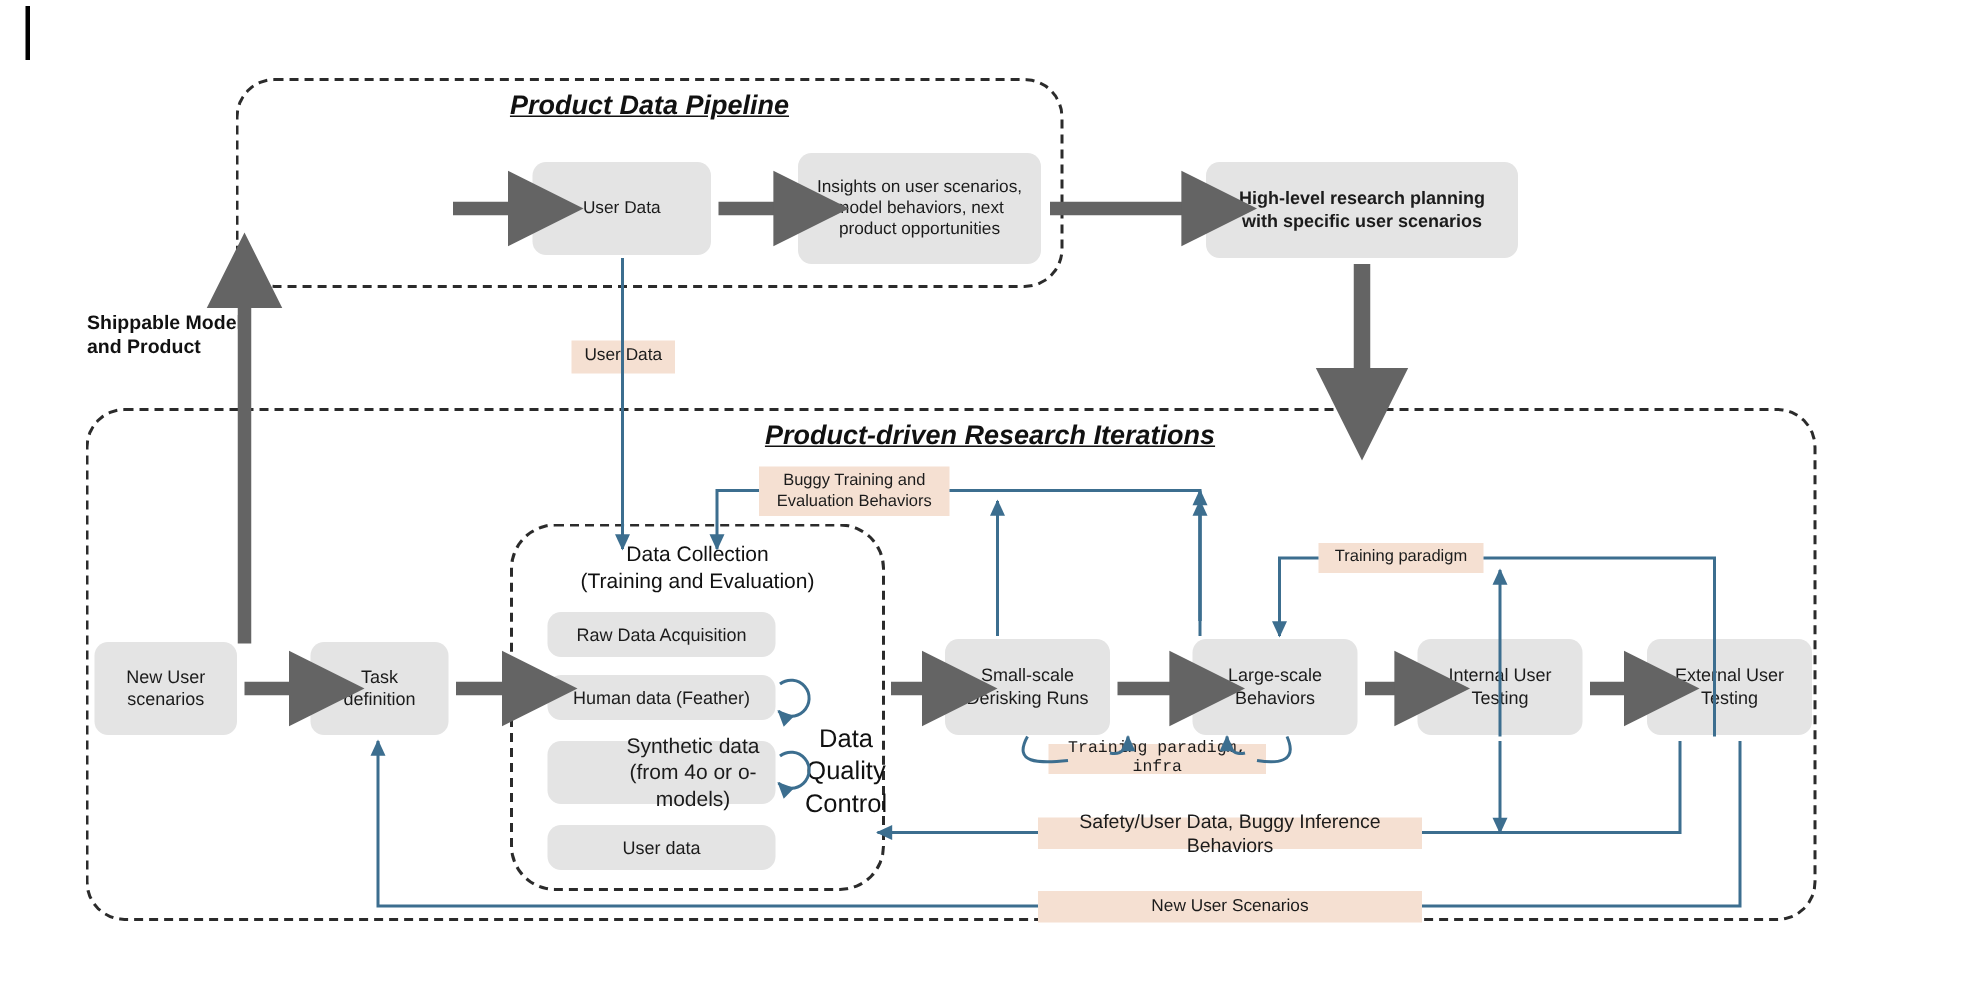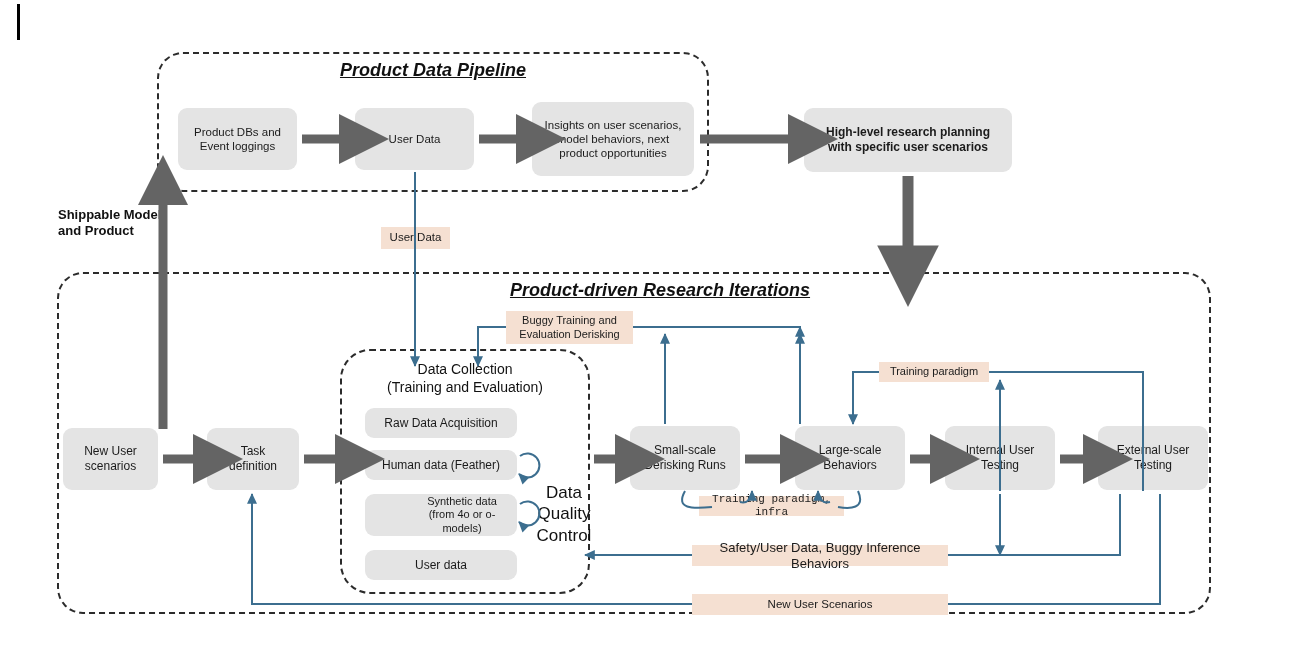--- a/index.html
+++ b/index.html
@@ -28,22 +28,20 @@
 </head>
 <body>
 
 <div class="stage">
 
   <div class="tick" style="left:17px;top:0px;width:3px;height:36px;"></div>
 
   <div class="dashgroup" style="left:157px;top:48px;width:552px;height:140px;"></div>
   <div class="grouptitle" style="left:157px;top:56px;width:552px;font-size:18px;">Product Data Pipeline</div>
 
-  <div class="gbox" style="left:178px;top:104px;width:119px;height:62px;font-size:11.5px;white-space:pre-line;">Product DBs and
-Event loggings</div>
 
   <div class="gbox" style="left:355px;top:104px;width:119px;height:62px;font-size:11.5px;white-space:pre-line;">User Data</div>
 
   <div class="gbox" style="left:532px;top:98px;width:162px;height:74px;font-size:11.5px;white-space:pre-line;">Insights on user scenarios,
 model behaviors, next
 product opportunities</div>
 
   <div class="gbox bold" style="left:804px;top:104px;width:208px;height:64px;font-size:12px;white-space:pre-line;">High-level research planning
 with specific user scenarios</div>
 
@@ -60,21 +58,21 @@
 definition</div>
 
   <div class="dashgroup" style="left:340px;top:345px;width:250px;height:245px;border-radius:30px;"></div>
   <div class="ptext" style="left:340px;top:357px;width:250px;font-size:14px;">Data Collection
 (Training and Evaluation)</div>
 
   <div class="gbox" style="left:365px;top:404px;width:152px;height:30px;font-size:12px;">Raw Data Acquisition</div>
 
   <div class="gbox" style="left:365px;top:446px;width:152px;height:30px;font-size:12px;">Human data (Feather)</div>
 
-  <div class="gbox" style="left:365px;top:490px;width:152px;height:42px;font-size:11px;white-space:pre-line;padding-left:48px;">Synthetic data
+  <div class="gbox" style="left:365px;top:490px;width:152px;height:42px;font-size:14px;white-space:pre-line;padding-left:48px;">Synthetic data
 (from 4o or o-models)</div>
 
   <div class="gbox" style="left:365px;top:546px;width:152px;height:30px;font-size:12px;">User data</div>
 
   <div class="ptext" style="left:519px;top:478px;width:90px;font-size:17px;">Data Quality
 Control</div>
 
   <div class="gbox" style="left:630px;top:422px;width:110px;height:64px;font-size:12px;white-space:pre-line;">Small-scale
 Derisking Runs</div>
 
@@ -83,21 +81,21 @@
 
   <div class="gbox" style="left:945px;top:422px;width:110px;height:64px;font-size:12px;white-space:pre-line;">Internal User
 Testing</div>
 
   <div class="gbox" style="left:1098px;top:422px;width:110px;height:64px;font-size:12px;white-space:pre-line;">External User
 Testing</div>
 
   <div class="plabel" style="left:381px;top:223px;width:69px;height:22px;font-size:11.5px;">User Data</div>
 
   <div class="plabel" style="left:506px;top:307px;width:127px;height:33px;font-size:11px;white-space:pre-line;">Buggy Training and
-Evaluation Derisking</div>
+Evaluation Behaviors</div>
 
   <div class="plabel" style="left:879px;top:358px;width:110px;height:20px;font-size:11px;">Training paradigm</div>
 
   <div class="plabel" style="left:699px;top:492px;width:145px;height:20px;font-size:11px;font-family:Liberation Mono, monospace;">Training paradigm, infra</div>
 
   <div class="plabel" style="left:692px;top:541px;width:256px;height:21px;font-size:13px;">Safety/User Data, Buggy Inference Behaviors</div>
 
   <div class="plabel" style="left:692px;top:590px;width:256px;height:21px;font-size:11.5px;">New User Scenarios</div>
 
   <svg class="wires" viewBox="0 0 1316 654">

